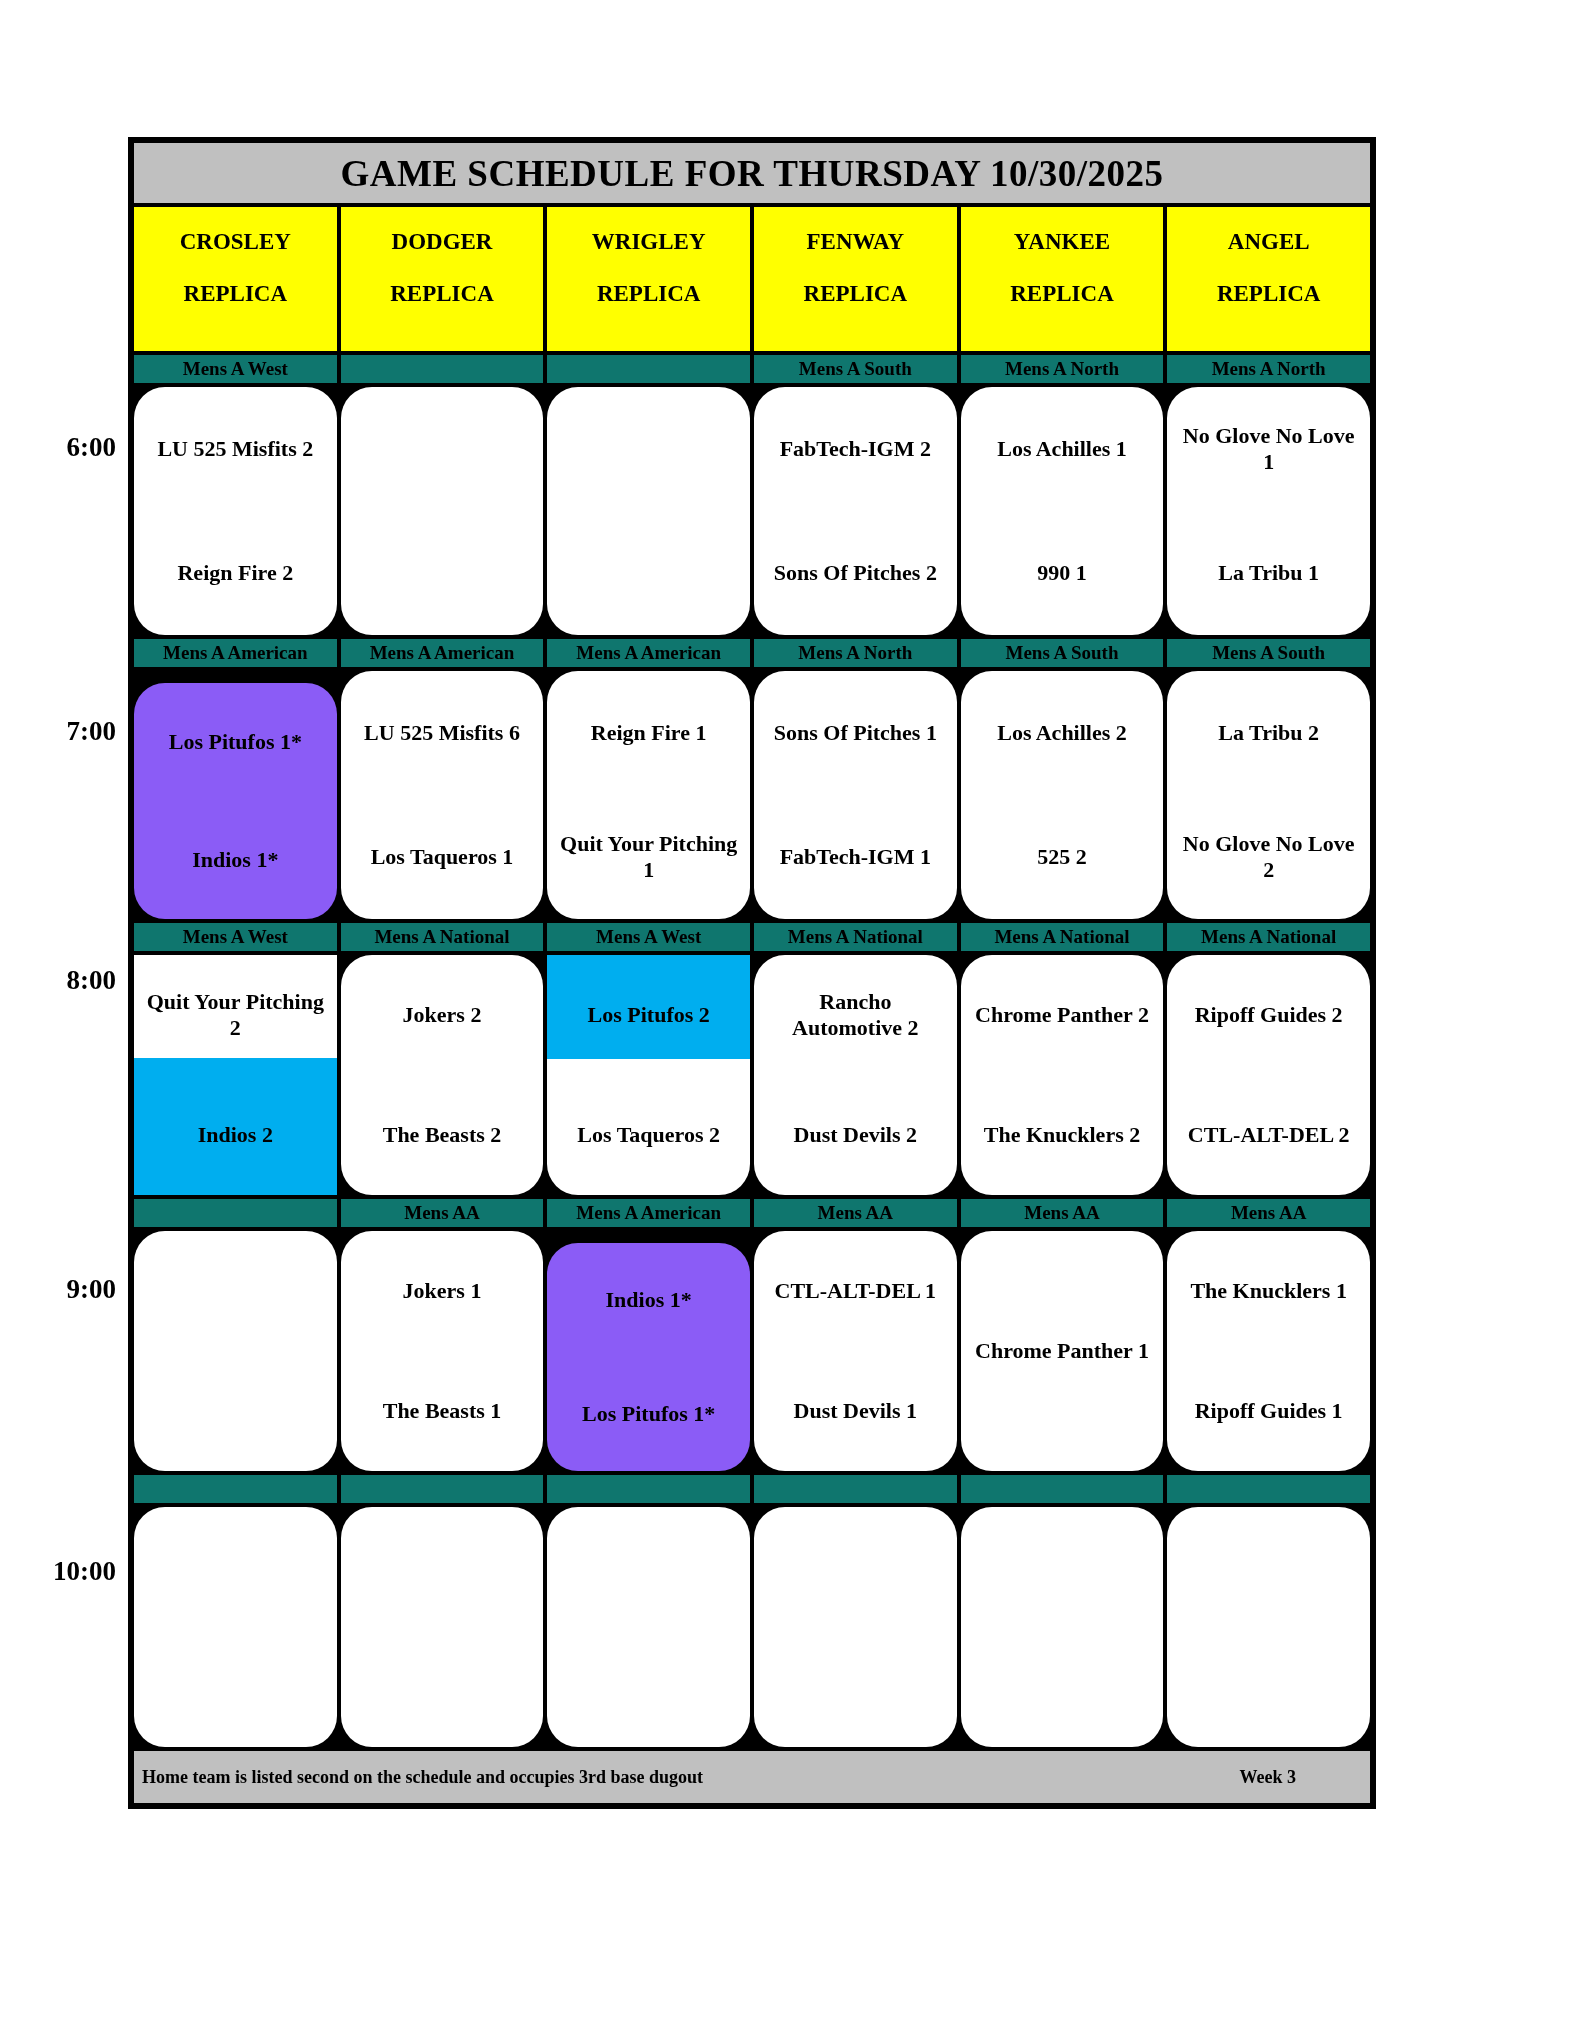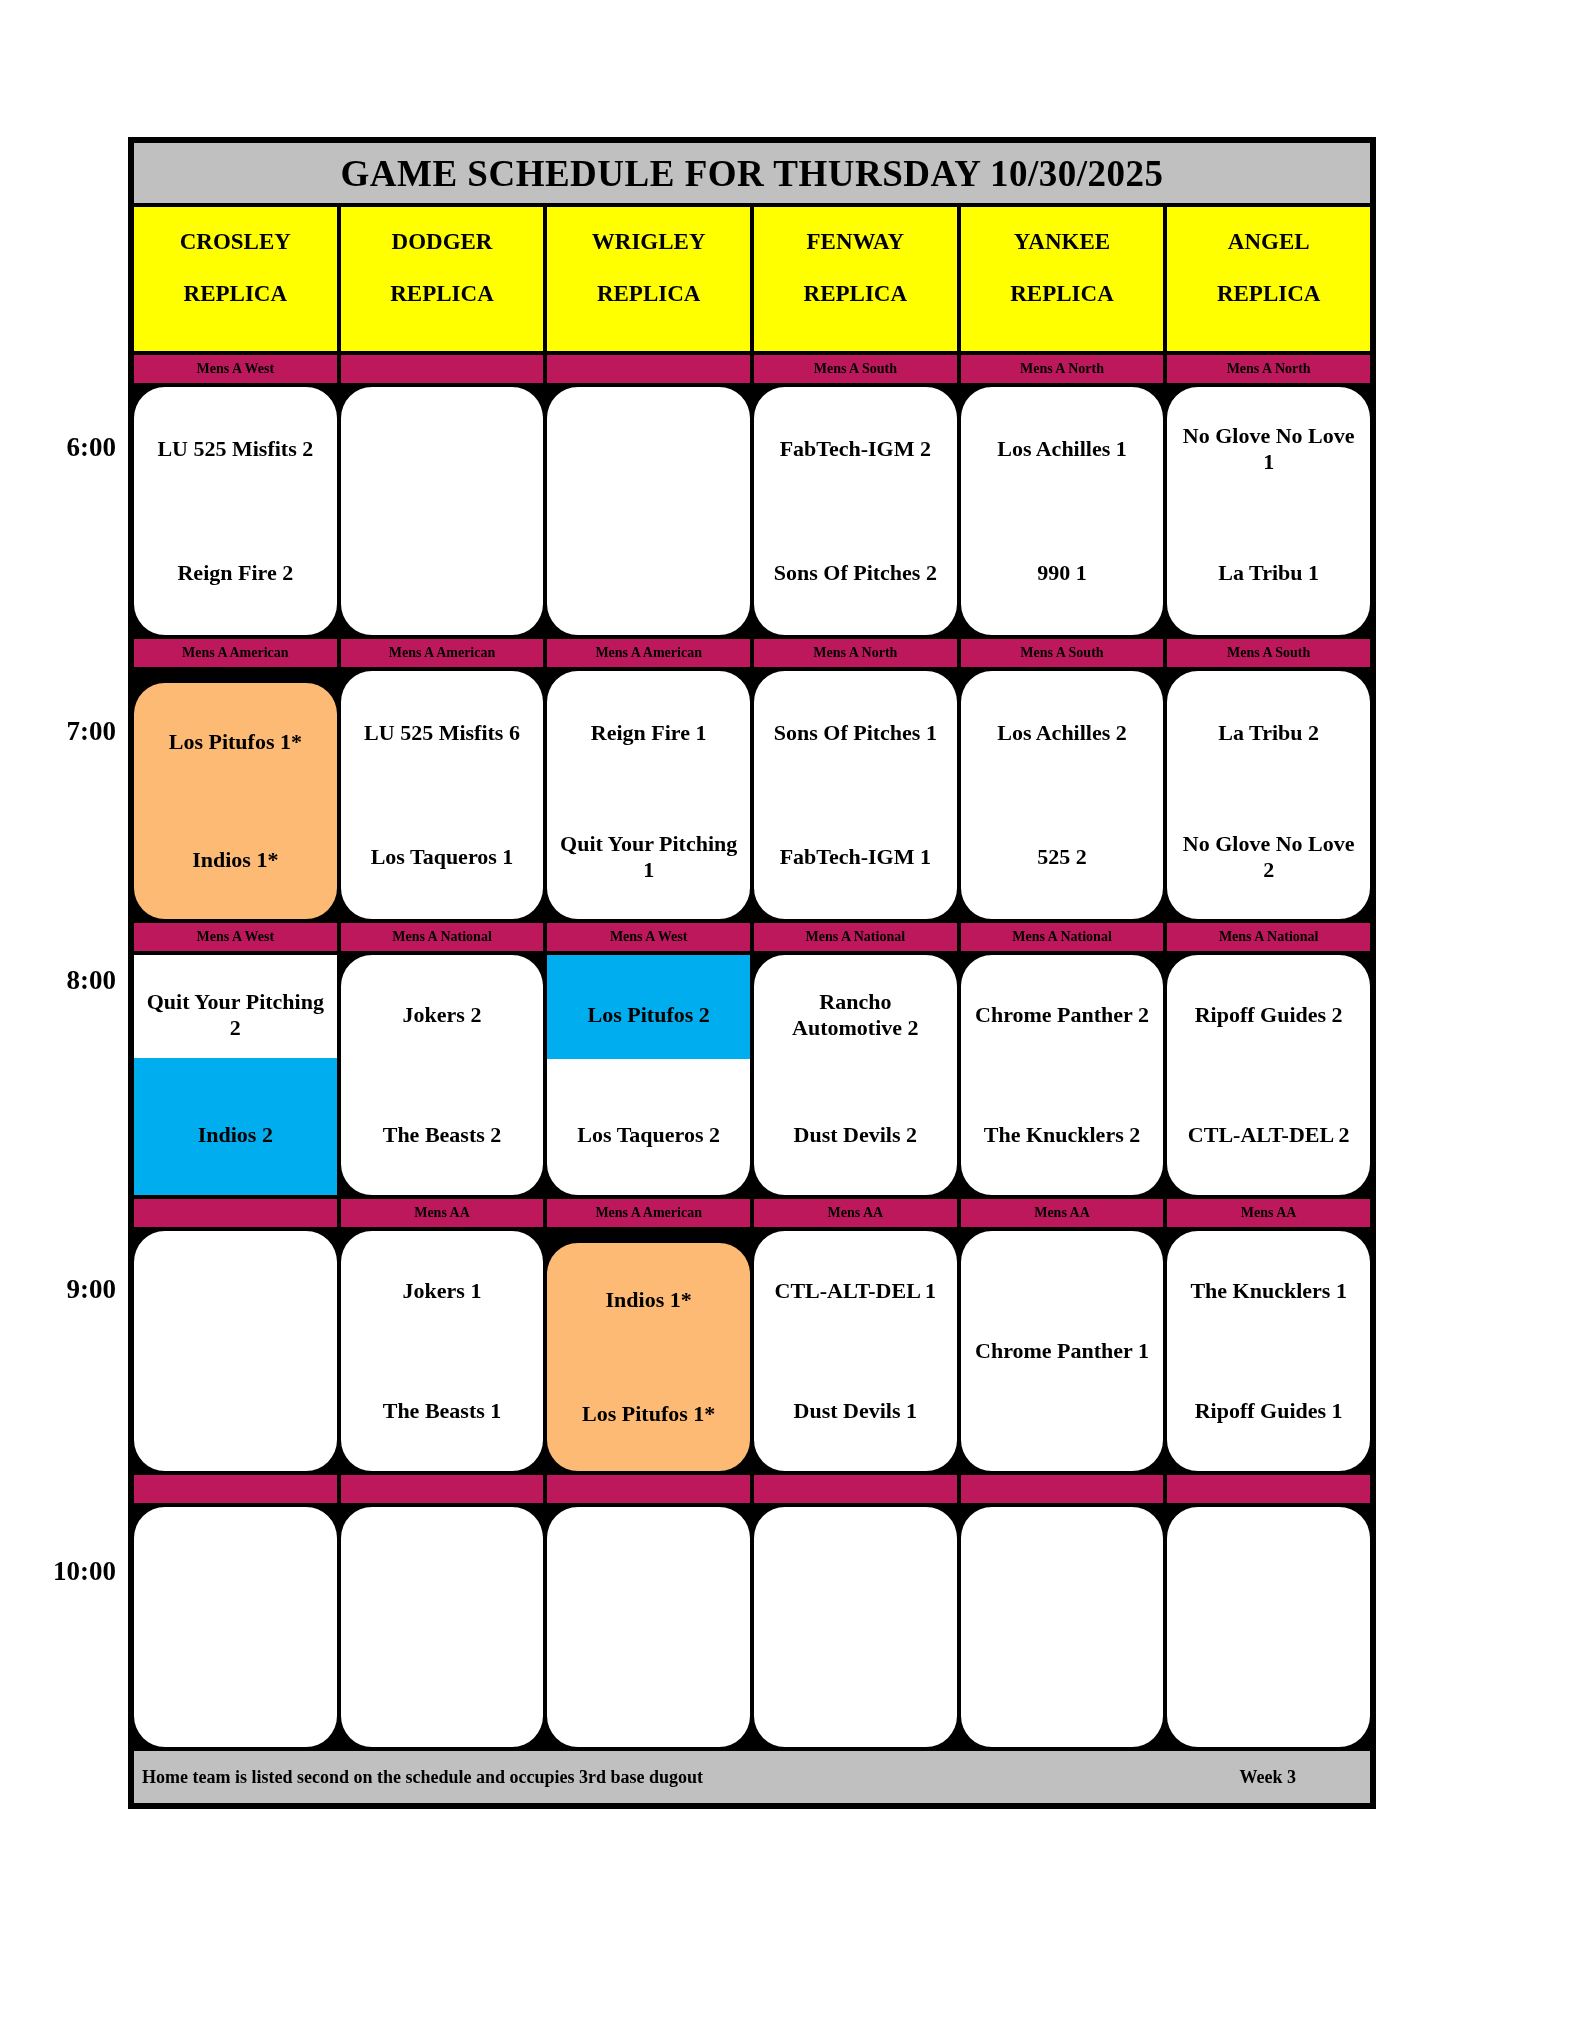--- a/index.html
+++ b/index.html
@@ -17,29 +17,29 @@
   .title{
     grid-column:1/-1;background:#C0C0C0;
     display:flex;align-items:center;justify-content:center;
     font-size:37px;letter-spacing:.5px;
   }
   .field{
     background:#FFFF00;display:flex;flex-direction:column;align-items:center;
     padding-top:22px;gap:26px;font-size:23px;
   }
   .band{
-    background:#be185d;display:flex;align-items:center;justify-content:center;
-    font-size:14px;
+    background:#0f766e;display:flex;align-items:center;justify-content:center;
+    font-size:19px;
   }
   .block{display:flex;flex-direction:column;background:#fff;border-radius:31px;}
   .half{
     flex:1;display:flex;align-items:center;justify-content:center;
     text-align:center;font-size:22px;line-height:1.2;padding:2px 10px;
   }
-  .hl-full{background:#fdba74;margin-top:12px;}
+  .hl-full{background:#8b5cf6;margin-top:12px;}
   .hl-home .away{background:linear-gradient(to bottom,#fff 0 86%,#00AEEF 86% 100%);}
   .hl-home .home{background:#00AEEF;}
   .hl-away .away{background:linear-gradient(to bottom,#00AEEF 0 87%,#fff 87% 100%);}
   .footer{
     grid-column:1/-1;background:#C0C0C0;
     display:flex;align-items:center;justify-content:space-between;
     padding:0 74px 0 8px;font-size:18px;
   }
   .time{
     position:absolute;left:0;width:116px;text-align:right;font-size:27px;

